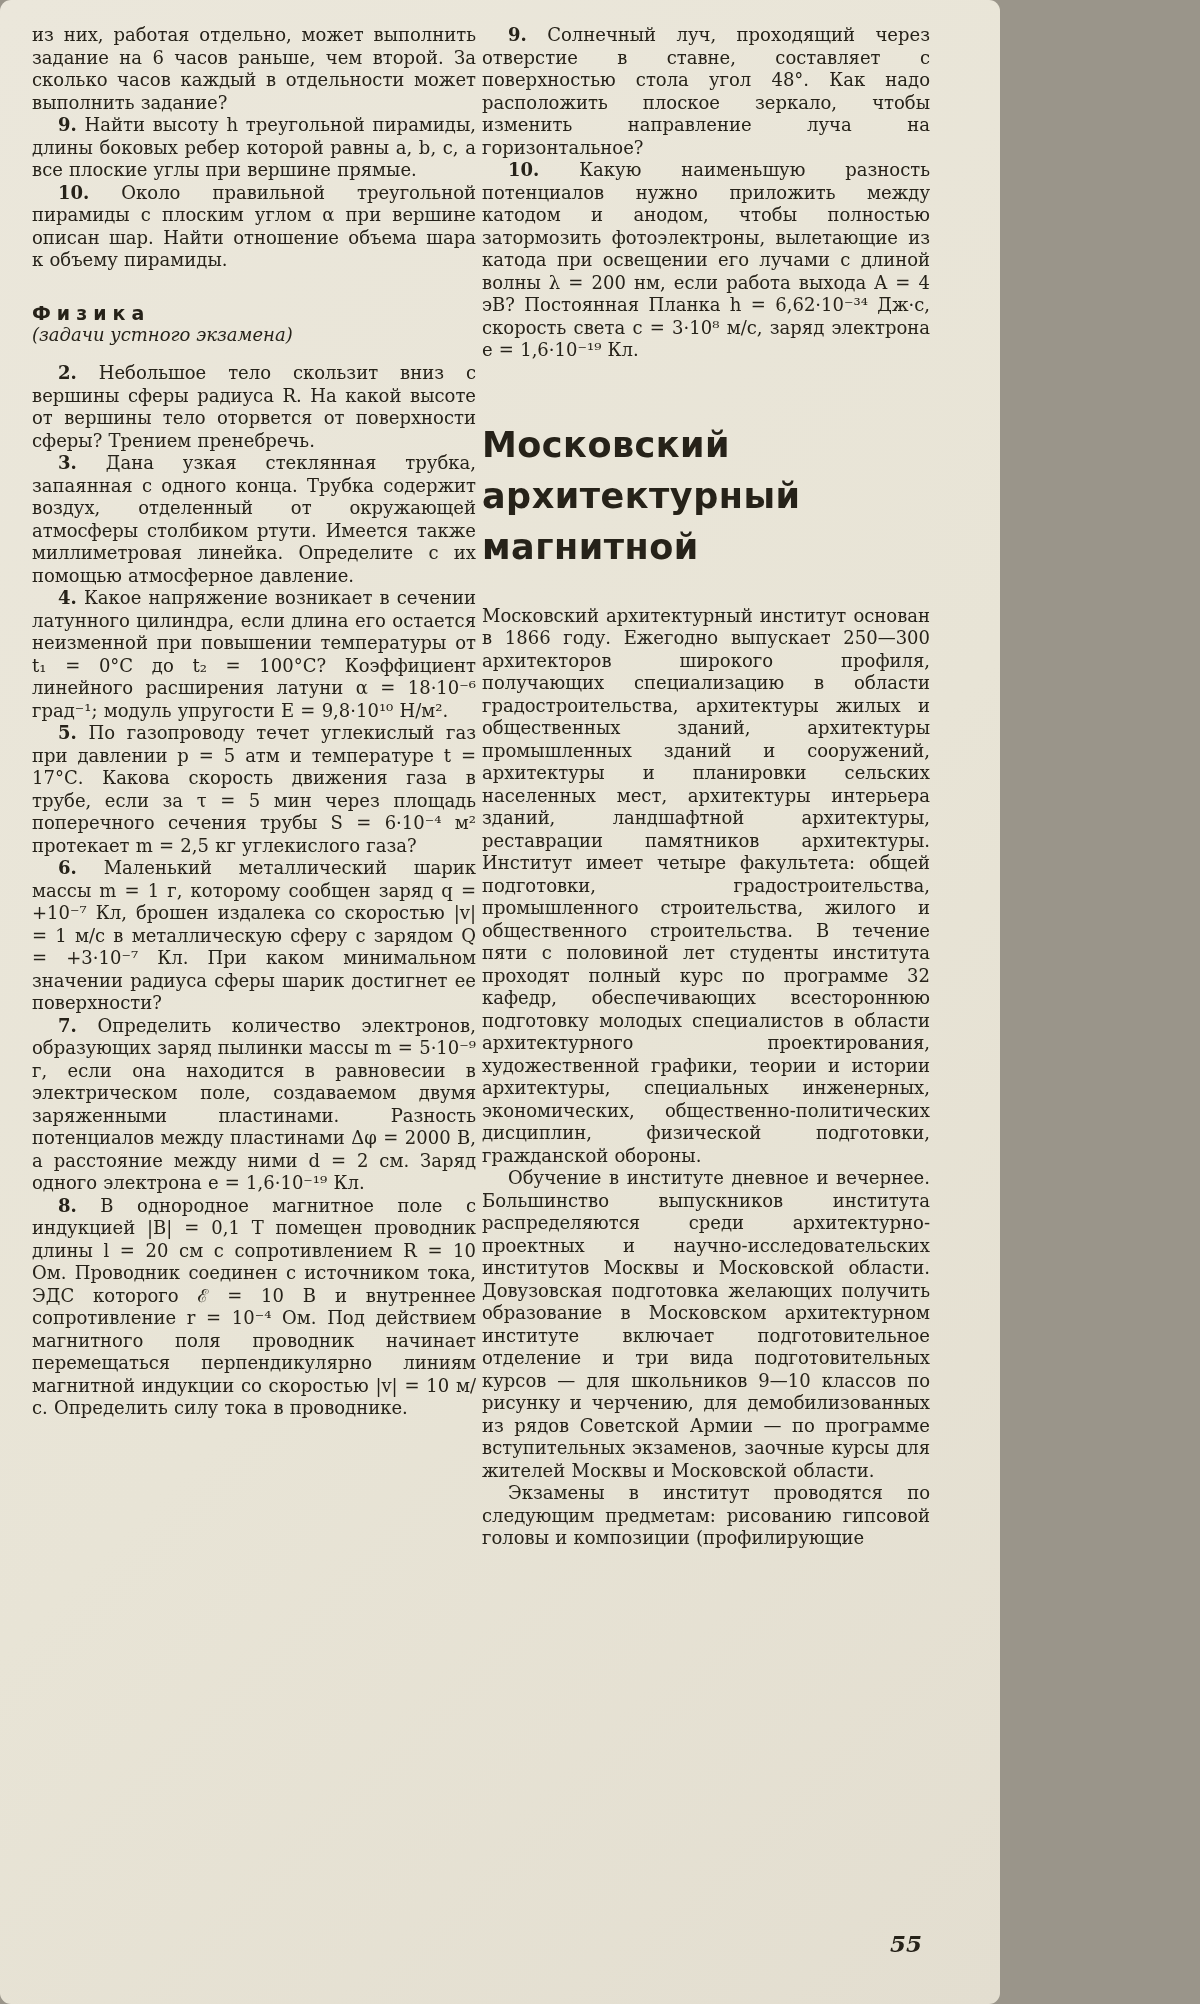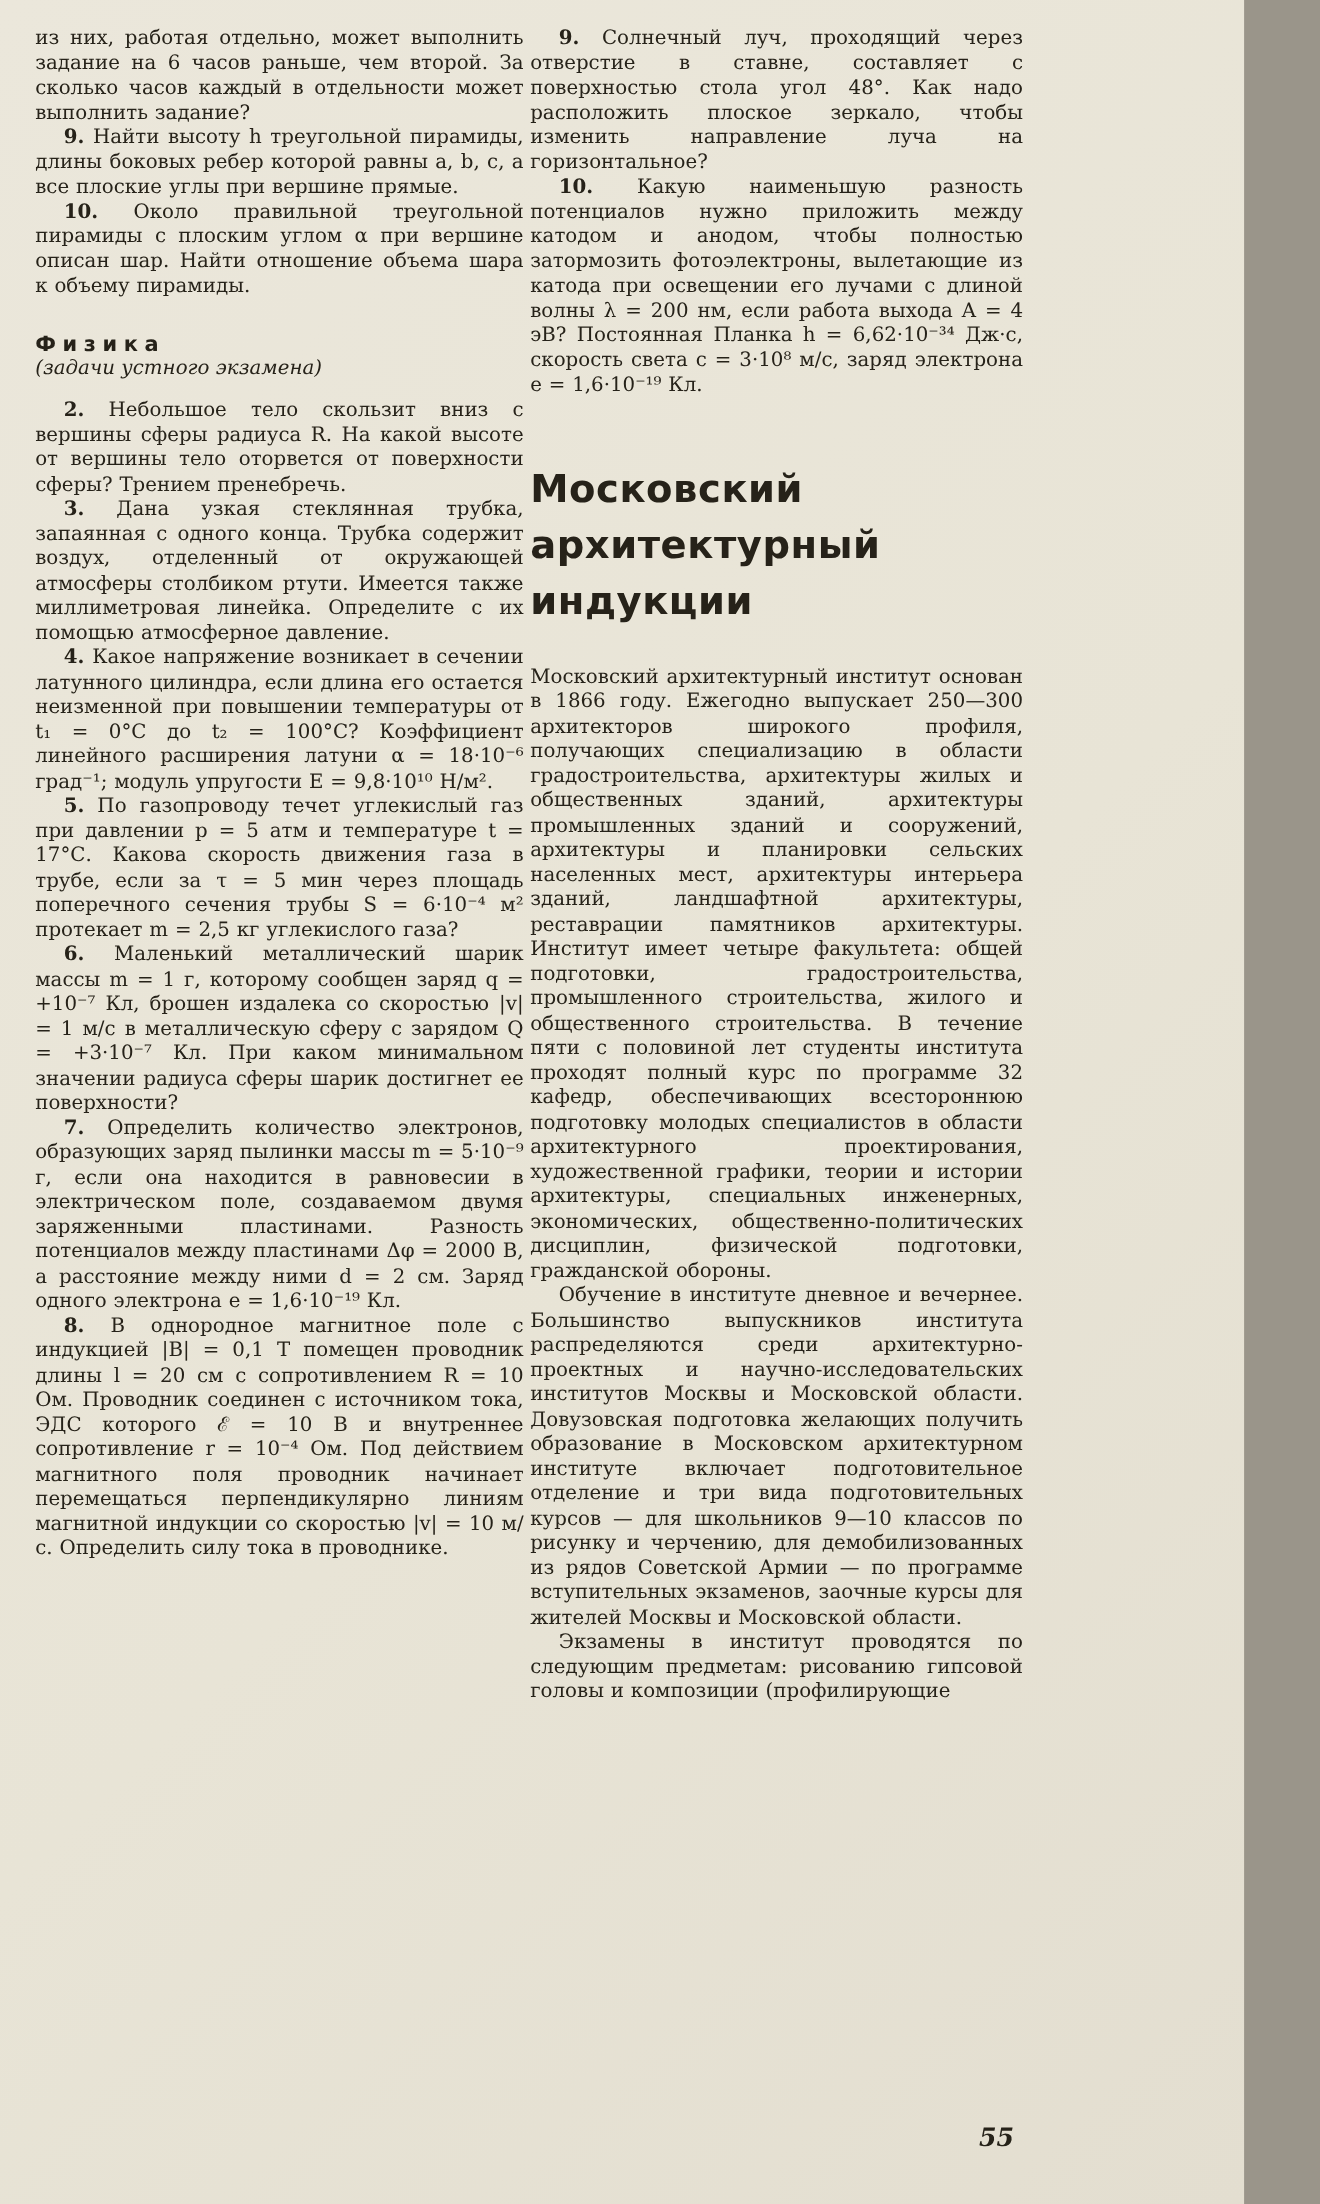--- a/index.html
+++ b/index.html
@@ -2,26 +2,27 @@
 <html lang="ru"><head>
 <meta charset="utf-8">
 <style>
   html, body {
     margin: 0;
     padding: 0;
     background: #9a958a;
   }
   .page {
     position: relative;
-    width: 1131px;
+    width: 1000px;
     height: 2004px;
     background: linear-gradient(135deg, #ebe7db 0%, #e8e4d6 55%, #e3ded0 100%);
     color: #262219;
     font-family: "DejaVu Serif", "Liberation Serif", serif;
     overflow: hidden;
+    border-radius: 11px;
   }
   .col {
     position: absolute;
     top: 24px;
   }
   .col-left  { left: 32px;  width: 444px; }
   .col-right { left: 482px; width: 448px; }
 
   .para {
     margin: 0;
@@ -106,21 +107,21 @@
   </div>
 
   <div class="col col-right">
     <p class="para"><b class="pnum">9.</b> <span>Солнечный луч, проходящий через отверстие в ставне, составляет с поверхностью стола угол 48°. Как надо расположить плоское зеркало, чтобы изменить направление луча на горизонтальное?</span></p>
     <p class="para"><b class="pnum">10.</b> <span>Какую наименьшую разность потенциалов нужно приложить между катодом и анодом, чтобы полностью затормозить фотоэлектроны, вылетающие из катода при освещении его лучами с длиной волны λ = 200 нм, если работа выхода A = 4 эВ? Постоянная Планка h = 6,62·10⁻³⁴ Дж·с, скорость света c = 3·10⁸ м/с, заряд электрона e = 1,6·10⁻¹⁹ Кл.</span></p>
 
 
     <h1 class="article-title">
       <span class="title-line">Московский</span>
       <span class="title-line">архитектурный</span>
-      <span class="title-line">индукции</span>
+      <span class="title-line">магнитной</span>
     </h1>
 
     <div class="article-body">
       <p class="para noindent">Московский архитектурный институт основан в 1866 году. Ежегодно выпускает 250—300 архитекторов широкого профиля, получающих специализацию в области градостроительства, архитектуры жилых и общественных зданий, архитектуры промышленных зданий и сооружений, архитектуры и планировки сельских населенных мест, архитектуры интерьера зданий, ландшафтной архитектуры, реставрации памятников архитектуры. Институт имеет четыре факультета: общей подготовки, градостроительства, промышленного строительства, жилого и общественного строительства. В течение пяти с половиной лет студенты института проходят полный курс по программе 32 кафедр, обеспечивающих всестороннюю подготовку молодых специалистов в области архитектурного проектирования, художественной графики, теории и истории архитектуры, специальных инженерных, экономических, общественно-политических дисциплин, физической подготовки, гражданской обороны.</p>
       <p class="para">Обучение в институте дневное и вечернее. Большинство выпускников института распределяются среди архитектурно-проектных и научно-исследовательских институтов Москвы и Московской области. Довузовская подготовка желающих получить образование в Московском архитектурном институте включает подготовительное отделение и три вида подготовительных курсов — для школьников 9—10 классов по рисунку и черчению, для демобилизованных из рядов Советской Армии — по программе вступительных экзаменов, заочные курсы для жителей Москвы и Московской области.</p>
       <p class="para">Экзамены в институт проводятся по следующим предметам: рисованию гипсовой головы и композиции (профилирующие</p>
     </div>
   </div>
 
   <div class="page-number">55</div>

